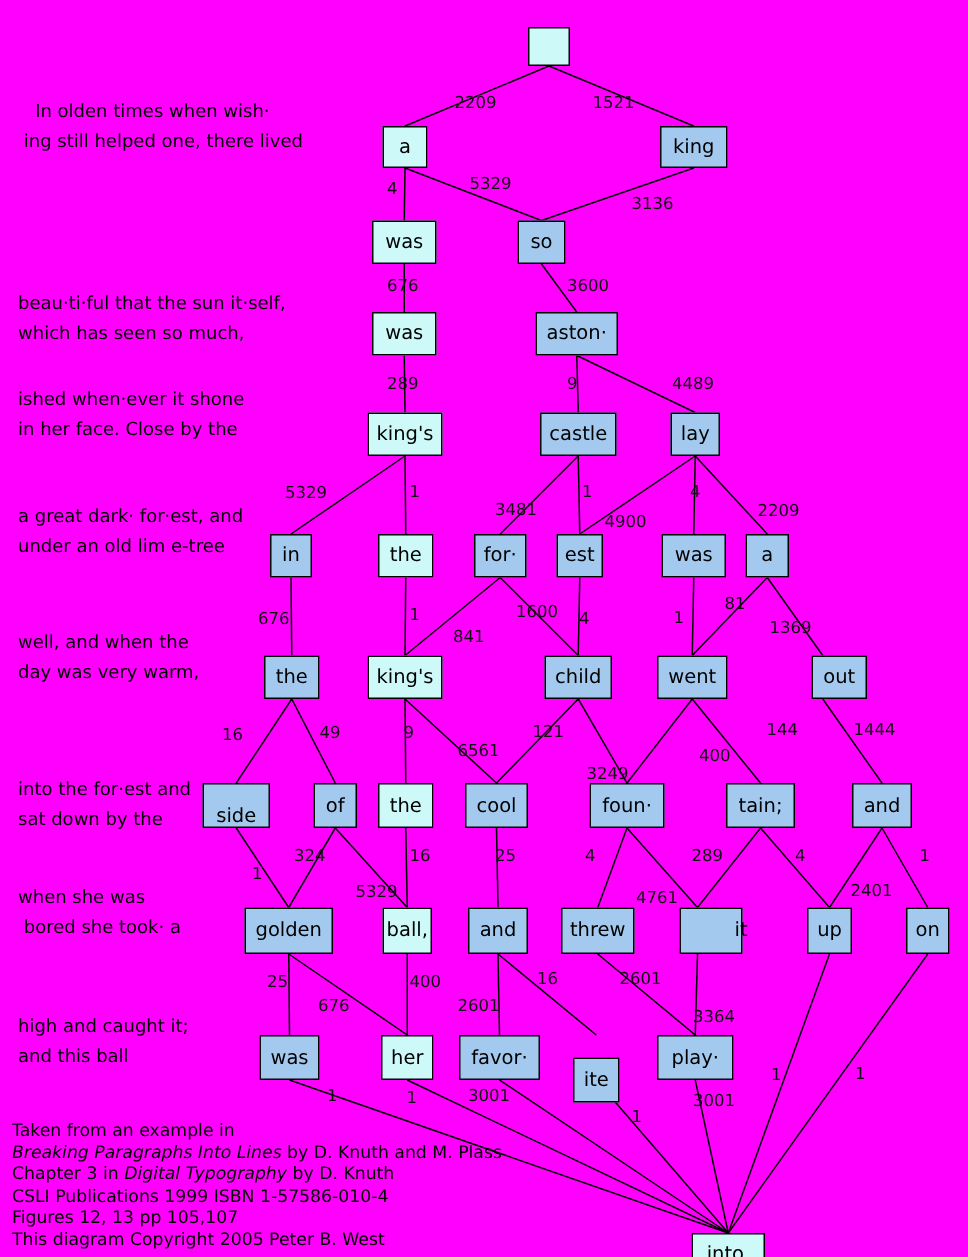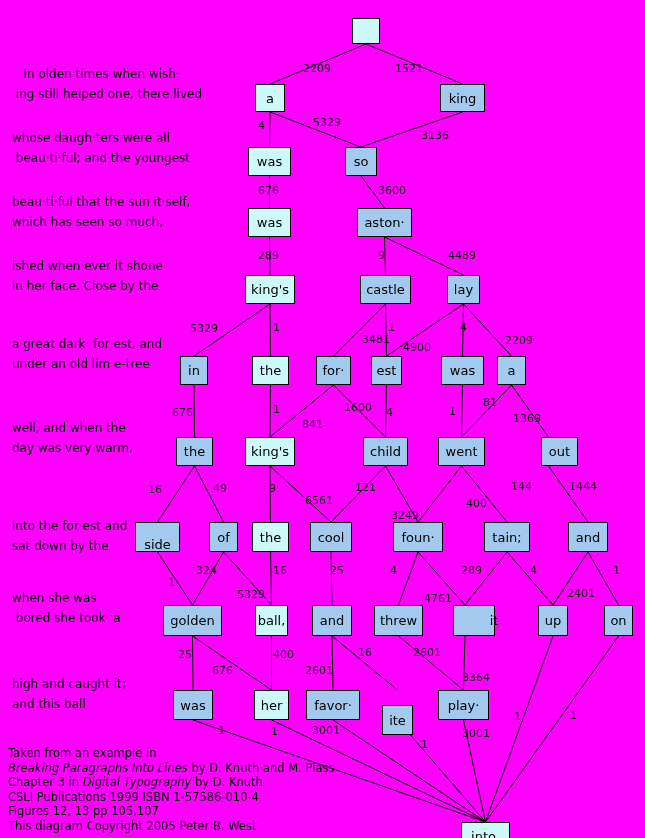--- a/index.html
+++ b/index.html
@@ -107,22 +107,20 @@
       <line x1="193" y1="704" x2="485.5" y2="806" stroke="#000000" stroke-width="1"></line>
       <line x1="271.5" y1="704" x2="485.5" y2="806" stroke="#000000" stroke-width="1"></line>
       <line x1="333" y1="704" x2="485.5" y2="806" stroke="#000000" stroke-width="1"></line>
       <line x1="397.5" y1="704" x2="485.5" y2="806" stroke="#000000" stroke-width="1"></line>
       <line x1="463.5" y1="704" x2="485.5" y2="806" stroke="#000000" stroke-width="1"></line>
       <line x1="553" y1="620" x2="485.5" y2="806" stroke="#000000" stroke-width="1"></line>
       <line x1="618.5" y1="620" x2="485.5" y2="806" stroke="#000000" stroke-width="1"></line>
     </svg>
 <div class="para" style="left: 12px; top: 48px;">   In olden times when wish·
  ing still helped one, there lived</div>
-    <div class="para" style="left: 12px; top: 112px;">whose daugh·ters were all
- beau·ti·ful; and the youngest</div>
     <div class="para" style="left: 12px; top: 176px;">beau·ti·ful that the sun it·self,
 which has seen so much,</div>
     <div class="para" style="left: 12px; top: 240px;">ished when·ever it shone
 in her face. Close by the</div>
     <div class="para" style="left: 12px; top: 318px;">a great dark· for·est, and
 under an old lim e-tree</div>
     <div class="para" style="left: 12px; top: 402px;">well, and when the
 day was very warm,</div>
     <div class="para" style="left: 12px; top: 500px;">into the for·est and
 sat down by the</div>
@@ -256,21 +254,21 @@
     <div class="elabel" style="left: 258px; top: 103px;">4</div>
     <div class="elabel" style="left: 313px; top: 100px;">5329</div>
     <div class="elabel" style="left: 421px; top: 113px;">3136</div>
     <div class="elabel" style="left: 258px; top: 168px;">676</div>
     <div class="elabel" style="left: 378px; top: 168px;">3600</div>
     <div class="elabel" style="left: 258px; top: 233px;">289</div>
     <div class="elabel" style="left: 378px; top: 233px;">9</div>
     <div class="elabel" style="left: 448px; top: 233px;">4489</div>
     <div class="elabel" style="left: 190px; top: 306px;">5329</div>
     <div class="elabel" style="left: 273px; top: 305px;">1</div>
-    <div class="elabel" style="left: 330px; top: 317px; margin-left: 32px;">3481</div>
+    <div class="elabel" style="left: 330px; top: 317px;">3481</div>
     <div class="elabel" style="left: 388px; top: 305px;">1</div>
     <div class="elabel" style="left: 403px; top: 325px;">4900</div>
     <div class="elabel" style="left: 460px; top: 305px;">4</div>
     <div class="elabel" style="left: 505px; top: 318px;">2209</div>
     <div class="elabel" style="left: 172px; top: 390px;">676</div>
     <div class="elabel" style="left: 273px; top: 387px;">1</div>
     <div class="elabel" style="left: 302px; top: 402px;">841</div>
     <div class="elabel" style="left: 344px; top: 385px; text-align: right;">1600</div>
     <div class="elabel" style="left: 386px; top: 390px;">4</div>
     <div class="elabel" style="left: 449px; top: 389px;">1</div>

